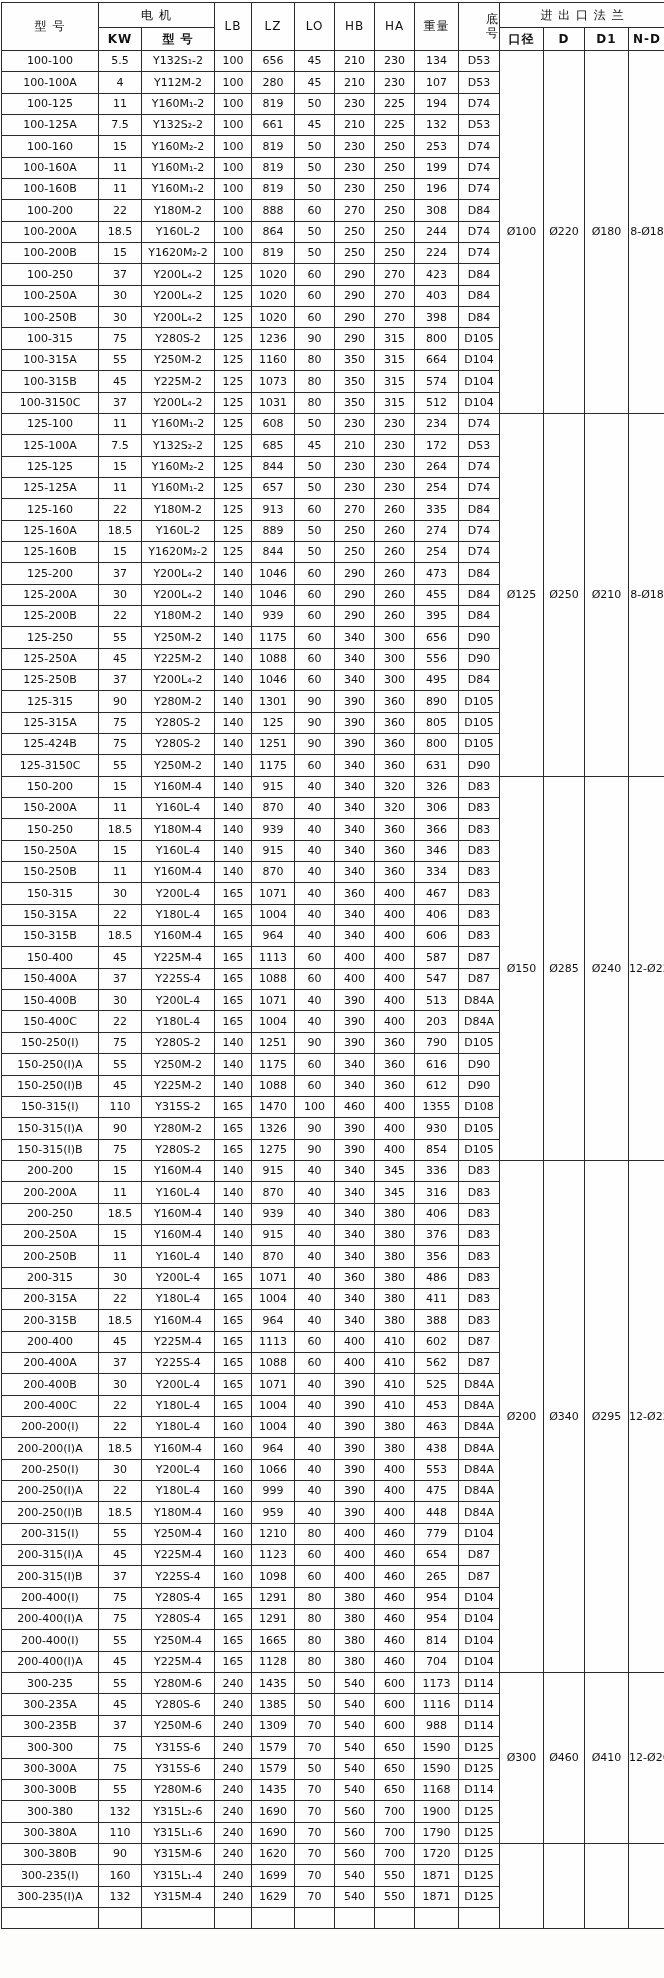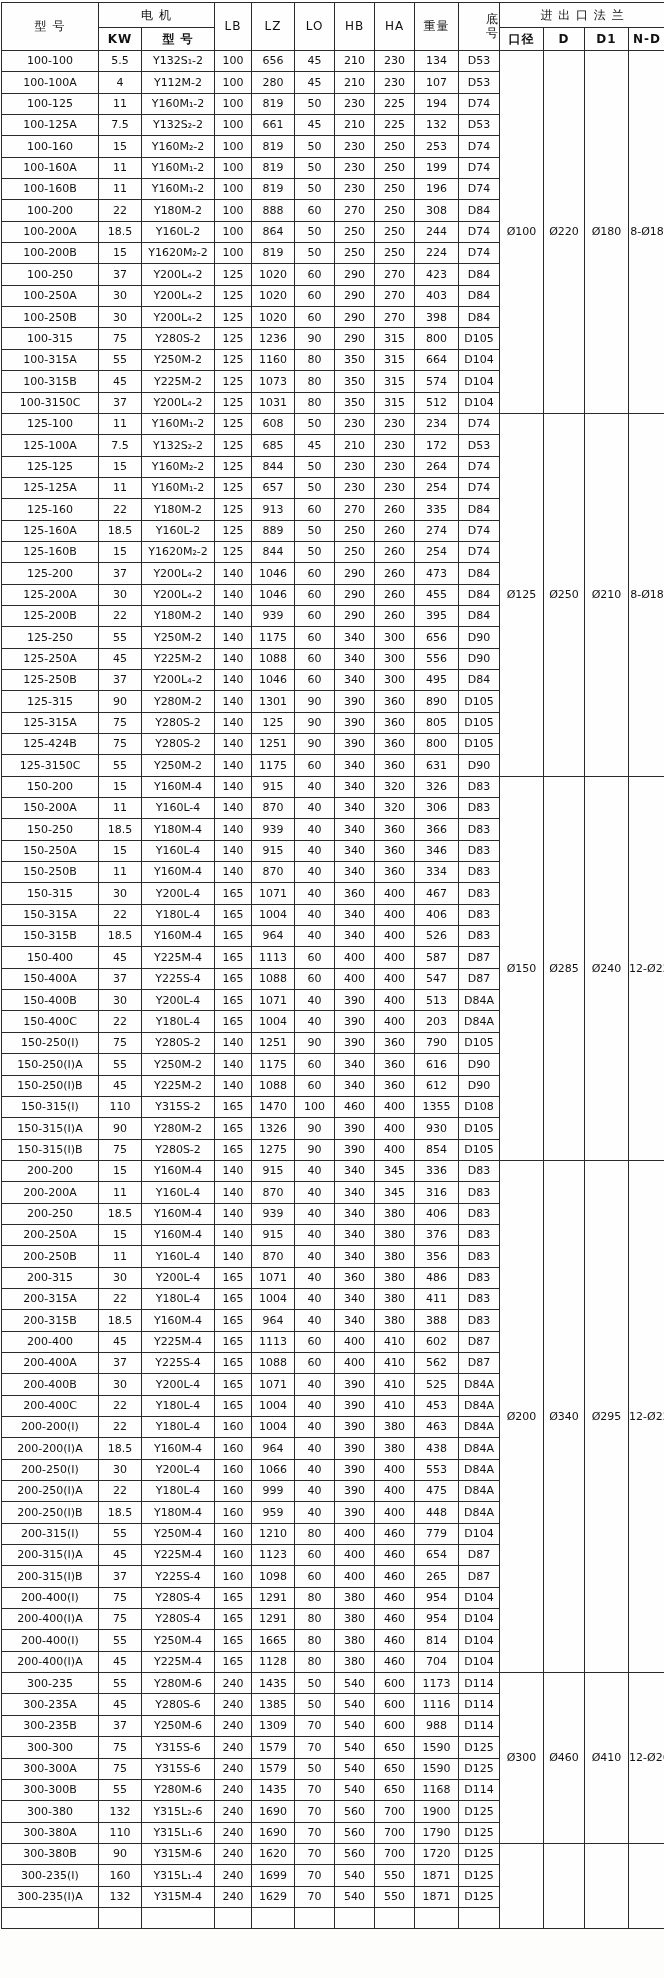--- a/index.html
+++ b/index.html
@@ -584,21 +584,21 @@
         </tr>
         <tr>
           <td class="model">150-315B</td>
           <td>18.5</td>
           <td>Y160M-4</td>
           <td>165</td>
           <td>964</td>
           <td>40</td>
           <td>340</td>
           <td>400</td>
-          <td>526</td>
+          <td>606</td>
           <td>D83</td>
         </tr>
         <tr>
           <td class="model">150-400</td>
           <td>45</td>
           <td>Y225M-4</td>
           <td>165</td>
           <td>1113</td>
           <td>60</td>
           <td>400</td>

